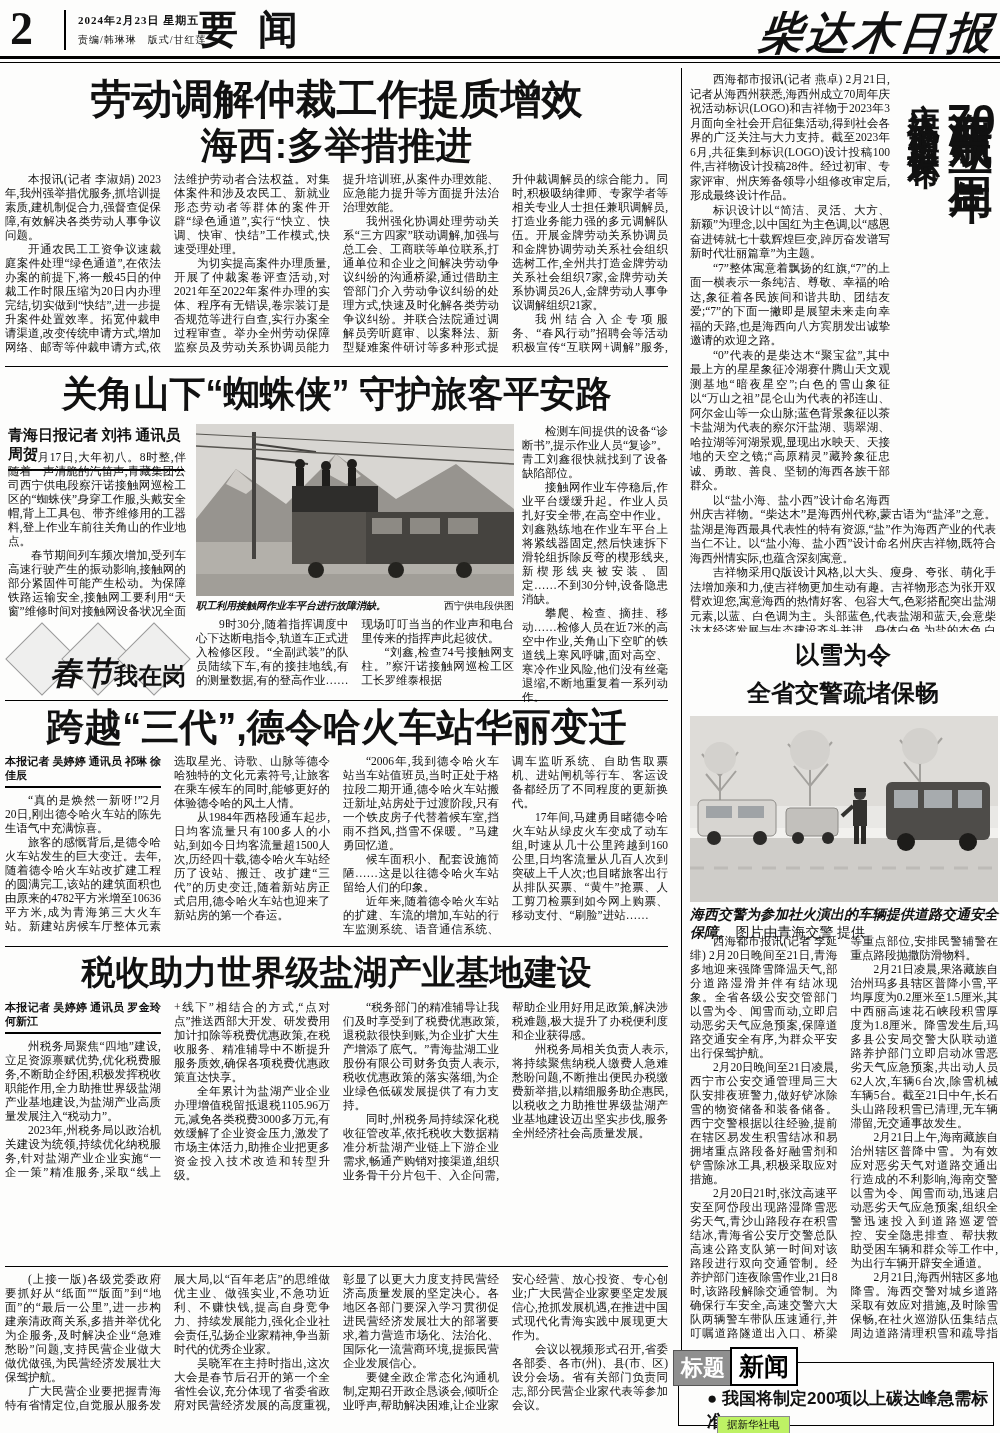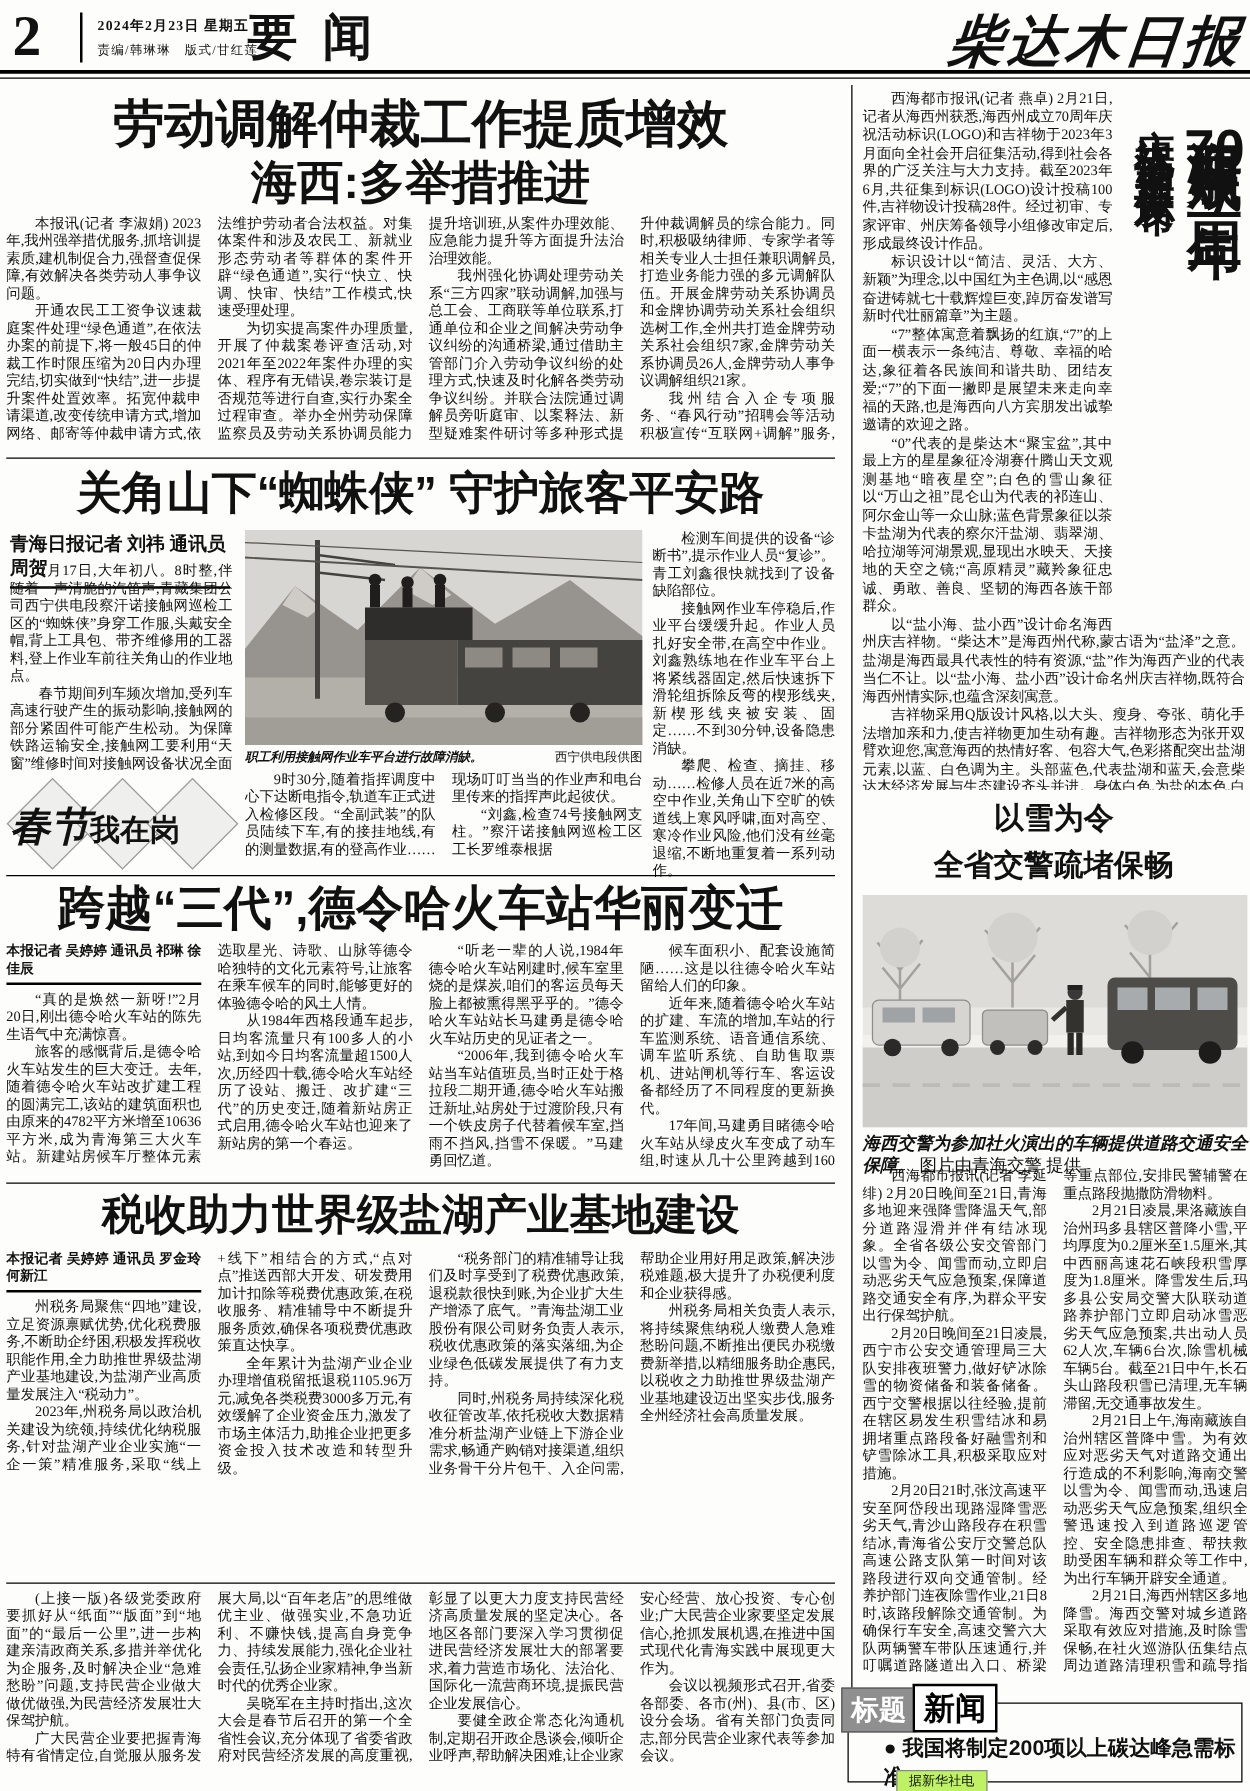--- a/index.html
+++ b/index.html
@@ -31,21 +31,21 @@
   #a2-left{left:8px;top:450px;width:178px;height:168px;}
   #a2-photo{left:196px;top:424px;width:318px;height:172px;}
   #a2-caption{left:196px;top:599px;width:318px;display:flex;justify-content:space-between;
               font-size:10px;font-style:italic;font-weight:bold;}
   #a2-mid{left:196px;top:617px;width:318px;height:84px;}
   #a2-right{left:522px;top:424px;width:146px;height:278px;}
   
   #badge{left:8px;top:620px;width:178px;height:76px;}
   .d{position:absolute;width:50px;height:50px;background:#efefee;border:1px solid #9a9a9a;
      transform:rotate(45deg);top:13px;}
-  #badge-text{position:absolute;width:100%;top:20px;text-align:left;white-space:nowrap;}
+  #badge-text{position:absolute;width:100%;top:32px;text-align:right;white-space:nowrap;}
   #badge-cj{font-size:32px;font-weight:900;font-style:italic;}
   #badge-wz{font-size:24px;font-weight:900;}
   
   #divider{left:681px;top:68px;width:1px;height:1288px;background:#000;}
   #r1-body{left:690px;top:72px;width:306px;height:560px;text-align:justify;
            font-size:11.5px;line-height:14.5px;overflow:hidden;}
   #r1-title{float:right;writing-mode:vertical-rl;height:420px;margin:6px 0 8px 12px;
             font-weight:900;font-family:"Liberation Sans","DejaVu Sans",sans-serif;}
   .vt-main{font-size:44px;line-height:50px;letter-spacing:4px;}
   .vt-sub{font-size:32px;line-height:44px;letter-spacing:6px;}
@@ -154,21 +154,20 @@
   </div>
 
   <div class="abs sep" style="left:5px;top:700px;width:663px;"></div>
   <div class="abs headline sans" style="left:5px;top:703px;width:663px;font-size:38px;line-height:48px;">跨越“三代”,德令哈火车站华丽变迁</div>
   <div class="abs cols c4" style="left:5px;top:754px;width:663px;height:188px;font-family:Liberation Serif, serif;">
     <div class="byline">本报记者 吴婷婷 通讯员 祁琳 徐佳辰</div>
     <div class="plist">
         <p>“真的是焕然一新呀!”2月20日,刚出德令哈火车站的陈先生语气中充满惊喜。</p>
         <p>旅客的感慨背后,是德令哈火车站发生的巨大变迁。去年,随着德令哈火车站改扩建工程的圆满完工,该站的建筑面积也由原来的4782平方米增至10636平方米,成为青海第三大火车站。新建站房候车厅整体元素选取星光、诗歌、山脉等德令哈独特的文化元素符号,让旅客在乘车候车的同时,能够更好的体验德令哈的风土人情。</p>
         <p>从1984年西格段通车起步,日均客流量只有100多人的小站,到如今日均客流量超1500人次,历经四十载,德令哈火车站经历了设站、搬迁、改扩建“三代”的历史变迁,随着新站房正式启用,德令哈火车站也迎来了新站房的第一个春运。</p>
-        <p>“听老一辈的人说,1984年德令哈火车站刚建时,候车室里烧的是煤炭,咱们的客运员每天脸上都被熏得黑乎乎的。”德令哈火车站站长马建勇是德令哈火车站历史的见证者之一。</p>
         <p>“2006年,我到德令哈火车站当车站值班员,当时正处于格拉段二期开通,德令哈火车站搬迁新址,站房处于过渡阶段,只有一个铁皮房子代替着候车室,挡雨不挡风,挡雪不保暖。”马建勇回忆道。</p>
         <p>候车面积小、配套设施简陋……这是以往德令哈火车站留给人们的印象。</p>
         <p>近年来,随着德令哈火车站的扩建、车流的增加,车站的行车监测系统、语音通信系统、调车监听系统、自助售取票机、进站闸机等行车、客运设备都经历了不同程度的更新换代。</p>
         <p>17年间,马建勇目睹德令哈火车站从绿皮火车变成了动车组,时速从几十公里跨越到160公里,日均客流量从几百人次到突破上千人次;也目睹旅客出行从排队买票、“黄牛”抢票、人工剪刀检票到如今网上购票、移动支付、“刷脸”进站……</p>
       </div>
   </div>
 
   <div class="abs sep" style="left:5px;top:946px;width:663px;"></div>
   <div class="abs headline sans" style="left:5px;top:950px;width:663px;font-size:34px;line-height:44px;">税收助力世界级盐湖产业基地建设</div>
   <div class="abs cols c4" style="left:5px;top:1000px;width:663px;height:262px;">

